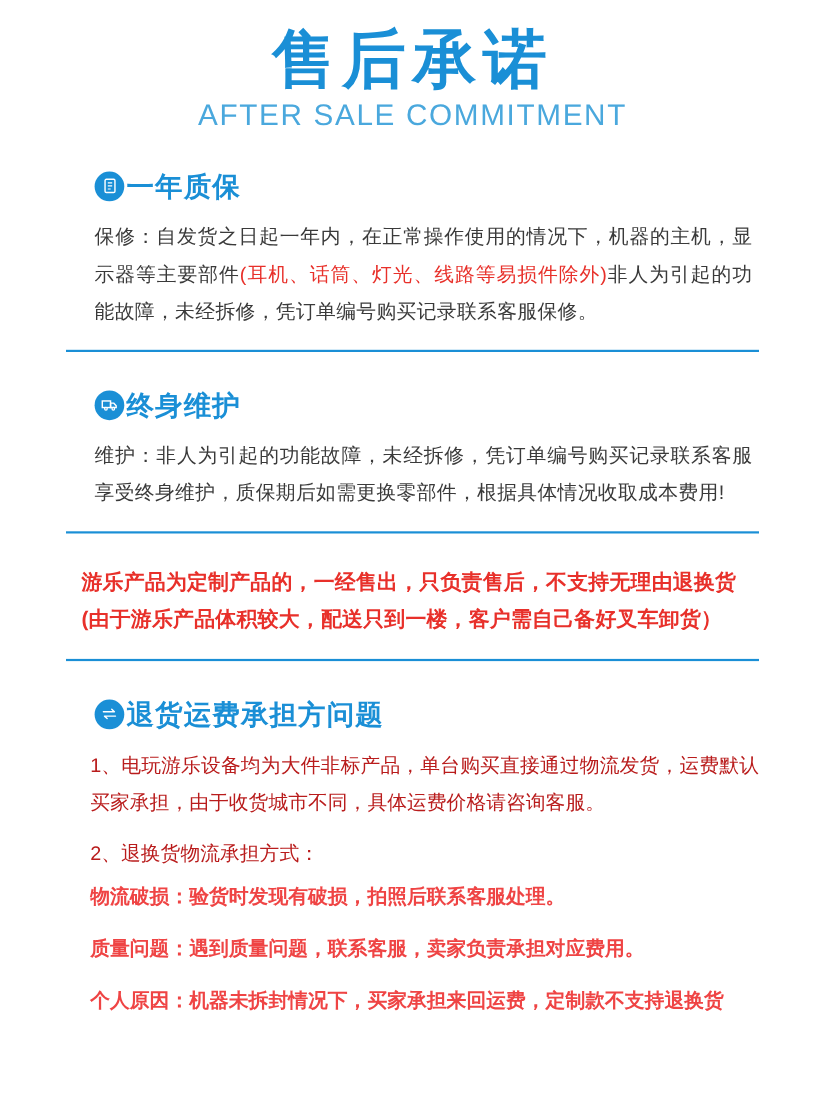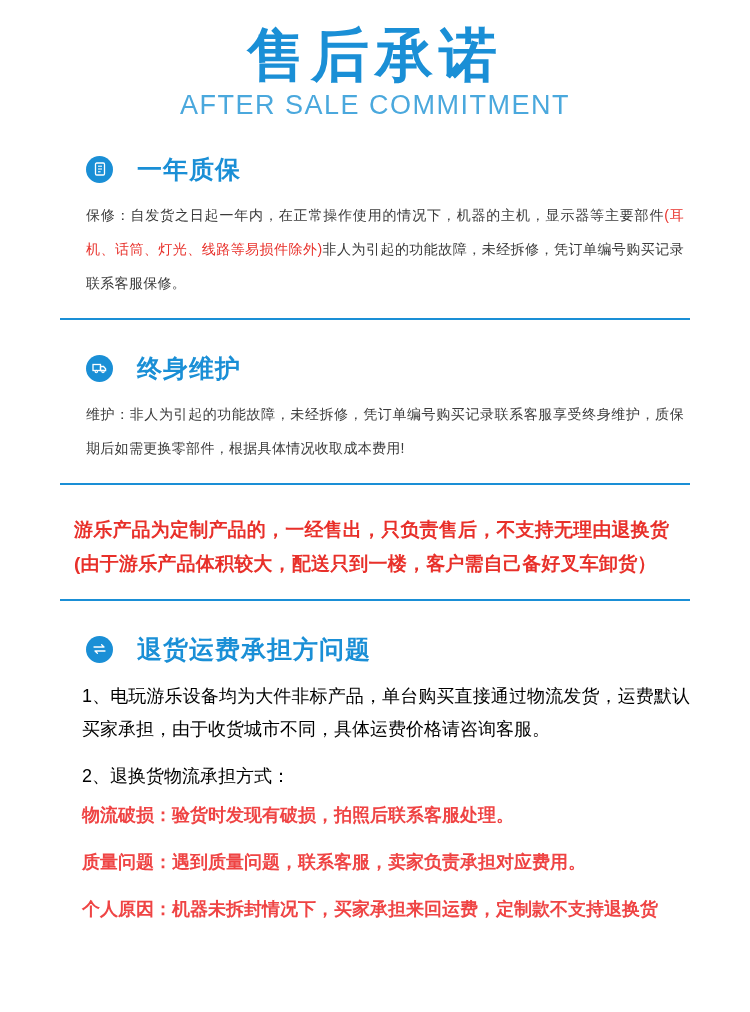--- a/index.html
+++ b/index.html
@@ -39,21 +39,21 @@
     letter-spacing: 1.5px;
     font-weight: normal;
   }
 
   .section {
     margin-top: 32px;
   }
   .section-head {
     display: flex;
     align-items: center;
-    gap: 24px;
+    gap: 2px;
     margin-left: 26px;
     margin-top: 32px;
   }
   .sec-icon {
     width: 27px;
     height: 27px;
     flex: 0 0 27px;
     border-radius: 50%;
     background: #1a8fd6;
     display: flex;
@@ -61,21 +61,21 @@
     justify-content: center;
   }
   .sec-icon svg { display: block; }
   .section-title {
     font-size: 25px;
     font-weight: bold;
     color: #1a8fd6;
     letter-spacing: 1px;
   }
   .para {
-    font-size: 14px;
+    font-size: 18px;
     line-height: 34px;
     color: #3a3a3a;
     margin: 12px 6px 0 26px;
     text-align: justify;
     letter-spacing: 0.3px;
   }
   .hl-red {
     color: #e8302a;
   }
   .divider {
@@ -89,21 +89,21 @@
   .warn-line {
     color: #e8302a;
     font-size: 19px;
     line-height: 34px;
     font-weight: bold;
     letter-spacing: 0.2px;
   }
   .list-para {
     font-size: 18px;
     line-height: 33px;
-    color: #000000;
+    color: #b91c1c;
     margin: 14px 0 0 22px;
     text-align: justify;
   }
   .sub-line {
     font-size: 18px;
     line-height: 33px;
     color: #ef4444;
     margin: 6px 0 0 22px;
     font-weight: bold;
   }

